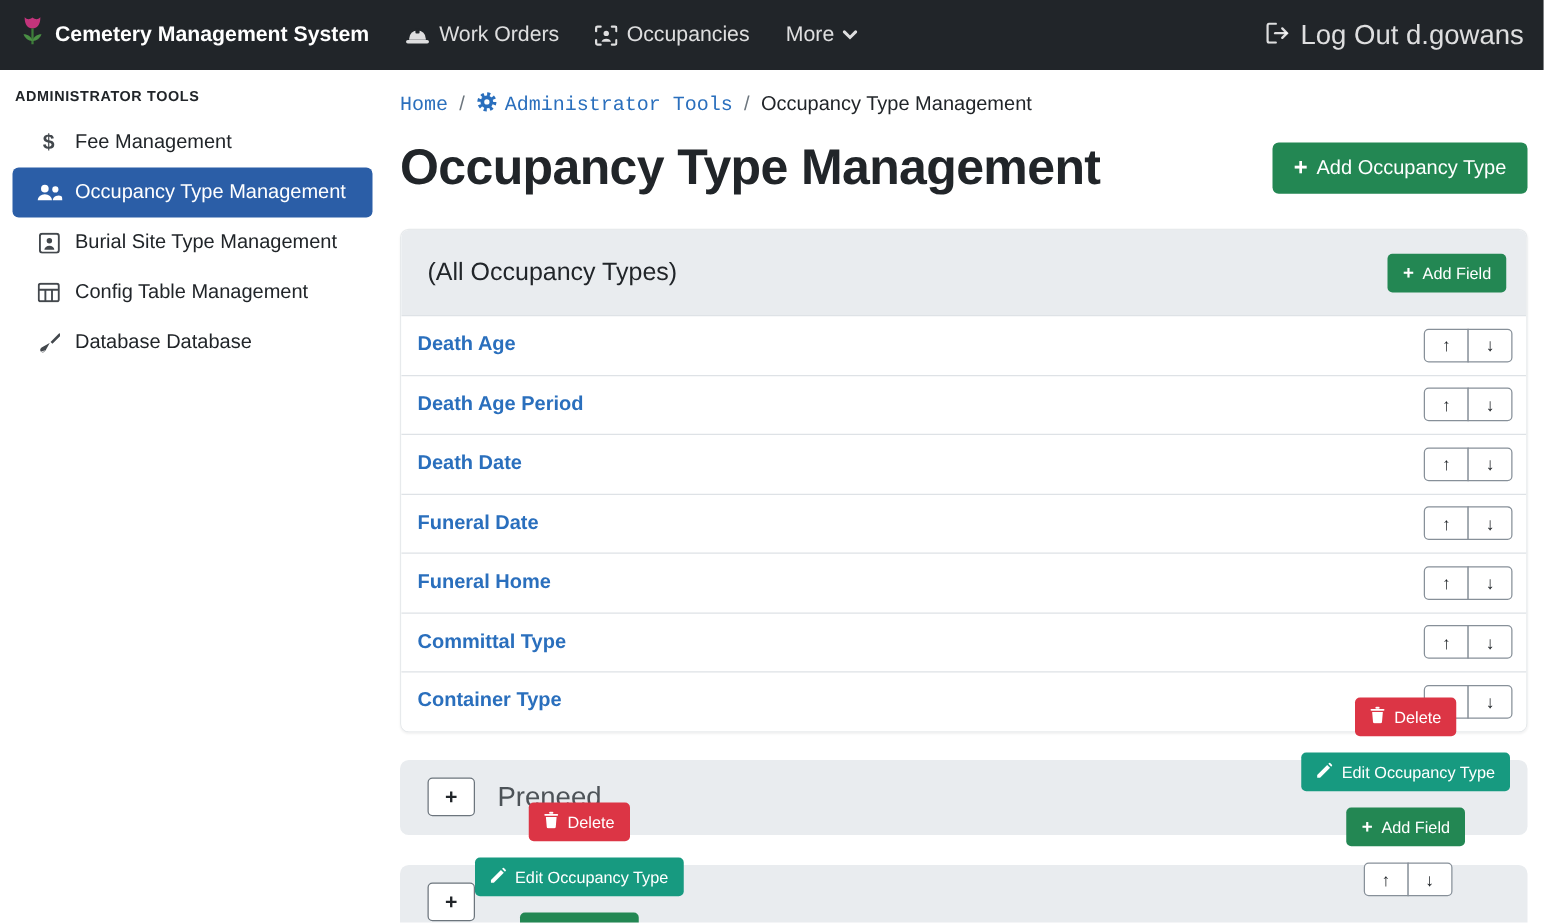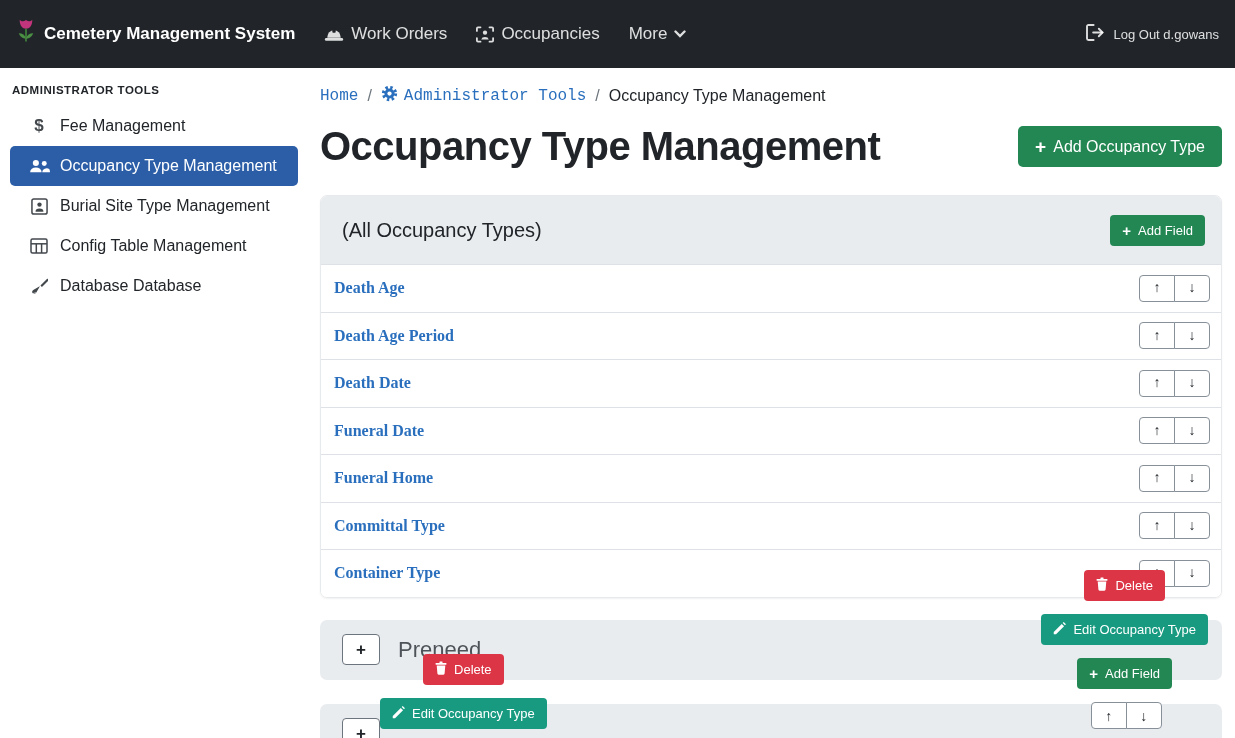--- a/index.html
+++ b/index.html
@@ -5,28 +5,28 @@
   * { box-sizing: border-box; }
   html,body { margin:0; padding:0; }
   body {
     width:1235px; height:738px; overflow:hidden;
     font-family:"Liberation Sans", sans-serif;
     background:#fff; color:#212529;
   }
 
   
   .navbar {
-    height:68px; background:#212529; display:flex; align-items:center;
+    height:56px; background:#212529; display:flex; align-items:center;
     padding:0 16px; color:rgba(255,255,255,.85);
   }
   .brand { display:flex; align-items:center; gap:8px; color:#fff; font-weight:700; font-size:17px; cursor:pointer; }
   .nav-links { display:flex; align-items:center; gap:29px; margin-left:29px; }
   .nav-item { display:flex; align-items:center; gap:7px; font-size:17px; cursor:pointer; }
   .nav-item svg { display:block; }
-  .logout { margin-left:auto; display:flex; align-items:center; gap:8px; font-size:13px; cursor:pointer; }
+  .logout { margin-left:auto; display:flex; align-items:center; gap:8px; font-size:22px; cursor:pointer; }
 
   
   .shell { display:flex; height:682px; }
   .sidebar { width:308px; flex:0 0 308px; padding-top:6px; }
   .main { flex:1; padding:0 13px 0 12px; }
 
   
   .side-heading {
     font-size:11.5px; font-weight:700; letter-spacing:.5px;
     text-transform:uppercase; margin:10px 0 10px 12px; color:#212529;
@@ -85,21 +85,21 @@
     border:1px solid #e7eaec; border-radius:7px; overflow:hidden; margin-bottom:22px;
     box-shadow:0 1px 2px rgba(0,0,0,.06);
   }
   .card-header {
     background:#e9ecef; height:68px; display:flex; align-items:center;
     justify-content:space-between; padding:0 16px 0 21px;
   }
   .card-title { font-size:20px; color:#212529; }
   .field-row {
     height:47.5px; display:flex; align-items:center; justify-content:space-between;
-    padding:0 11px 0 13px; background:#fff; border-top:1px solid #dee2e6;font-family:Liberation Serif, serif;
+    padding:0 11px 0 13px; background:#fff; border-top:1px solid #dee2e6;
   }
   .field-row:first-of-type { border-top:none; }
   .field-link { font-size:16px; font-weight:700; color:#2a6fbd; text-decoration:none; cursor:pointer; }
 
   
   .type-section {
     background:#e9ecef; border-radius:7px; height:60px; display:flex; align-items:center;
     padding:0 14px 0 22px; margin-bottom:24px;
   }
   .section-title { flex:1; font-size:22px; font-weight:500; color:#4d5358; margin-left:18px; }

